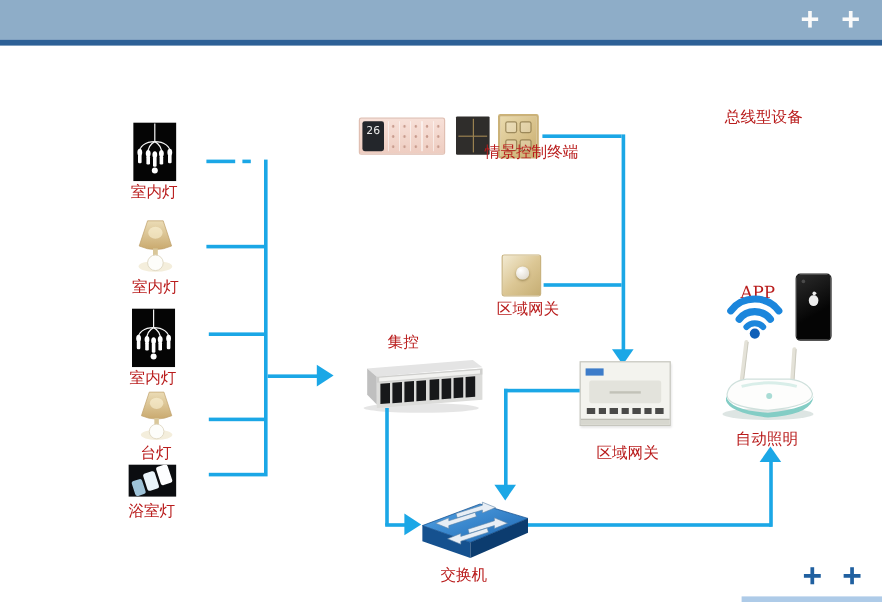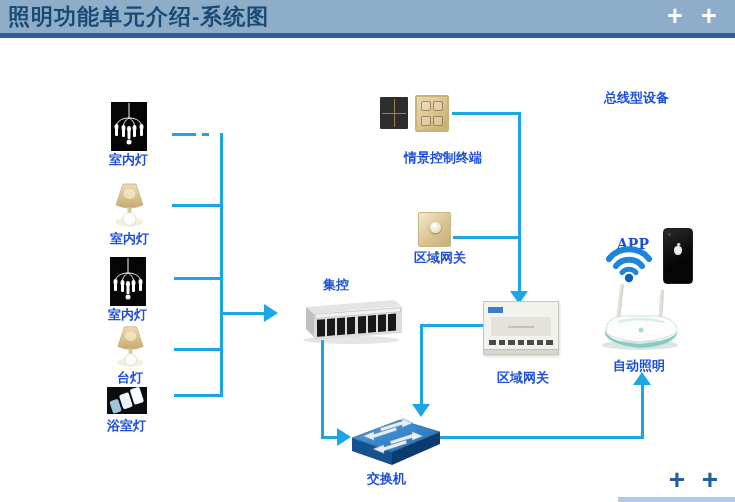--- a/index.html
+++ b/index.html
@@ -7,21 +7,21 @@
   body {font-family:"Liberation Sans",sans-serif;}
   .slide {position:relative;width:735px;height:502px;background:#ffffff;overflow:hidden;}
 
   
   .header {position:absolute;left:0;top:0;width:735px;height:33px;background:#8EADC8;}
   .title {position:absolute;left:8px;top:2px;font-size:22px;font-weight:bold;color:#1A4A74;letter-spacing:1px;white-space:nowrap;font-family:"Liberation Sans",sans-serif;}
   .hplus {position:absolute;top:0;width:28px;height:33px;line-height:32px;text-align:center;color:#FAFAFA;font-size:27px;font-weight:bold;}
   .header-rule {position:absolute;left:0;top:33px;width:735px;height:5px;background:#2D6096;}
 
   
-  .lbl {position:absolute;font-family:"DejaVu Serif","Liberation Serif",serif;font-size:13px;color:#1d4ed8;white-space:nowrap;font-weight:bold;}
+  .lbl {position:absolute;font-family:"DejaVu Serif","Liberation Serif",serif;font-size:13px;color:#b91c1c;white-space:nowrap;}
 
   
   .line {position:absolute;background:#1BA7E6;}
   .arr {position:absolute;width:0;height:0;}
   .arr-e {border-top:9px solid transparent;border-bottom:9px solid transparent;border-left:14px solid #1BA7E6;}
   .arr-s {border-left:9px solid transparent;border-right:9px solid transparent;border-top:13px solid #1BA7E6;}
   .arr-n {border-left:9px solid transparent;border-right:9px solid transparent;border-bottom:13px solid #1BA7E6;}
 
   .dev {position:absolute;}
 
@@ -59,21 +59,20 @@
   
   .fplus {position:absolute;width:26px;height:28px;line-height:28px;text-align:center;color:#2060A0;font-size:28px;font-weight:bold;}
   .bottom-strip {position:absolute;left:618px;top:497px;width:117px;height:5px;background:#AECBE8;}
 </style>
 </head>
 <body>
 
 <div class="slide">
 
   <div class="header">
-    <div class="title">照明功能单元介绍-系统图</div>
     <div class="hplus" style="left:661px;">+</div>
     <div class="hplus" style="left:695px;">+</div>
   </div>
   <div class="header-rule"></div>
 
   <div class="dev" style="left:111px;top:102px;width:36px;height:49px;">
     <svg width="36" height="49" viewBox="0 0 36 49">
       <rect width="36" height="49" fill="#050505"></rect>
       <g stroke="#F5F5F5" fill="none" stroke-width="1">
         <line x1="18" y1="1" x2="18" y2="16"></line>
@@ -175,31 +174,35 @@
   <div class="line" style="left:172px;top:133px;width:24px;height:3px;"></div>
   <div class="line" style="left:202px;top:133px;width:7px;height:3px;"></div>
   <div class="line" style="left:220px;top:133px;width:3px;height:264px;"></div>
   <div class="line" style="left:172px;top:204px;width:48px;height:3px;"></div>
   <div class="line" style="left:174px;top:277px;width:46px;height:3px;"></div>
   <div class="line" style="left:174px;top:348px;width:46px;height:3px;"></div>
   <div class="line" style="left:174px;top:394px;width:46px;height:3px;"></div>
   <div class="line" style="left:223px;top:312px;width:42px;height:3px;"></div>
   <div class="arr arr-e" style="left:264px;top:304px;"></div>
 
+  <div class="dev panel-pink">
+    <div class="screen">26</div>
+    <div class="keys"></div>
+  </div>
   <div class="dev panel-black">
     <div class="h"></div>
     <div class="v"></div>
   </div>
   <div class="dev panel-gold">
     <div class="btn" style="left:4px;top:4px;"></div>
     <div class="btn" style="right:4px;top:4px;"></div>
     <div class="btn" style="left:4px;bottom:4px;"></div>
     <div class="btn" style="right:4px;bottom:4px;"></div>
   </div>
-  <div class="lbl" style="left:404px;top:149px;">情景控制终端</div>
+  <div class="lbl" style="left:404px;top:118px;">情景控制终端</div>
 
   <div class="line" style="left:452px;top:112px;width:66px;height:3px;"></div>
   <div class="line" style="left:518px;top:112px;width:3px;height:180px;"></div>
   <div class="arr arr-s" style="left:510px;top:291px;"></div>
 
   <div class="dev sensor">
     <div class="dome"></div>
   </div>
   <div class="lbl" style="left:414px;top:249px;">区域网关</div>
   <div class="line" style="left:453px;top:236px;width:65px;height:3px;"></div>

